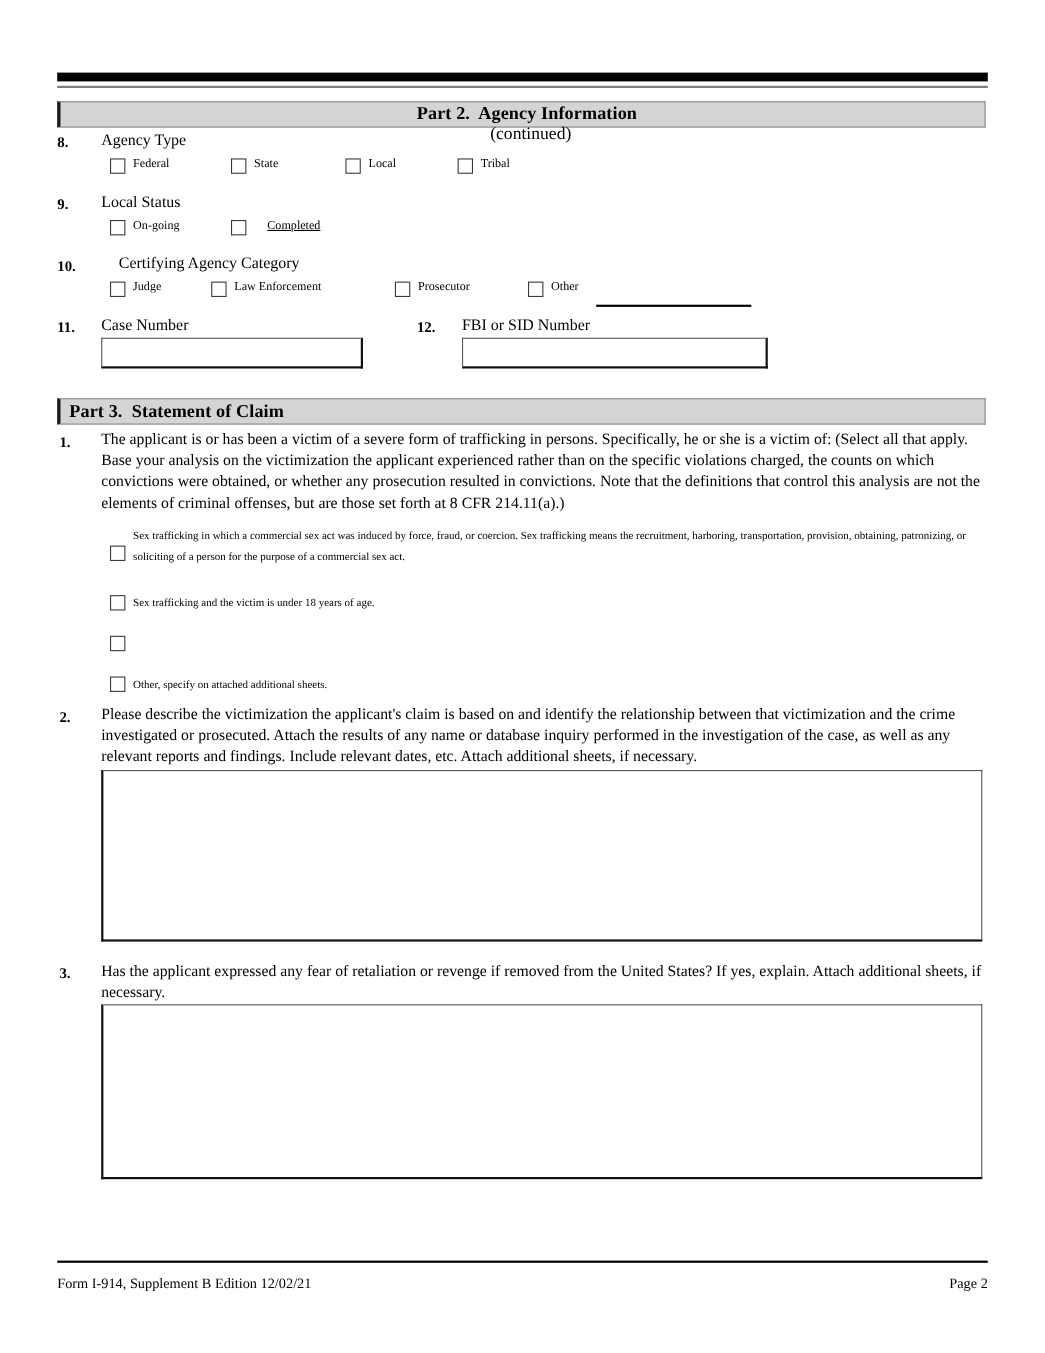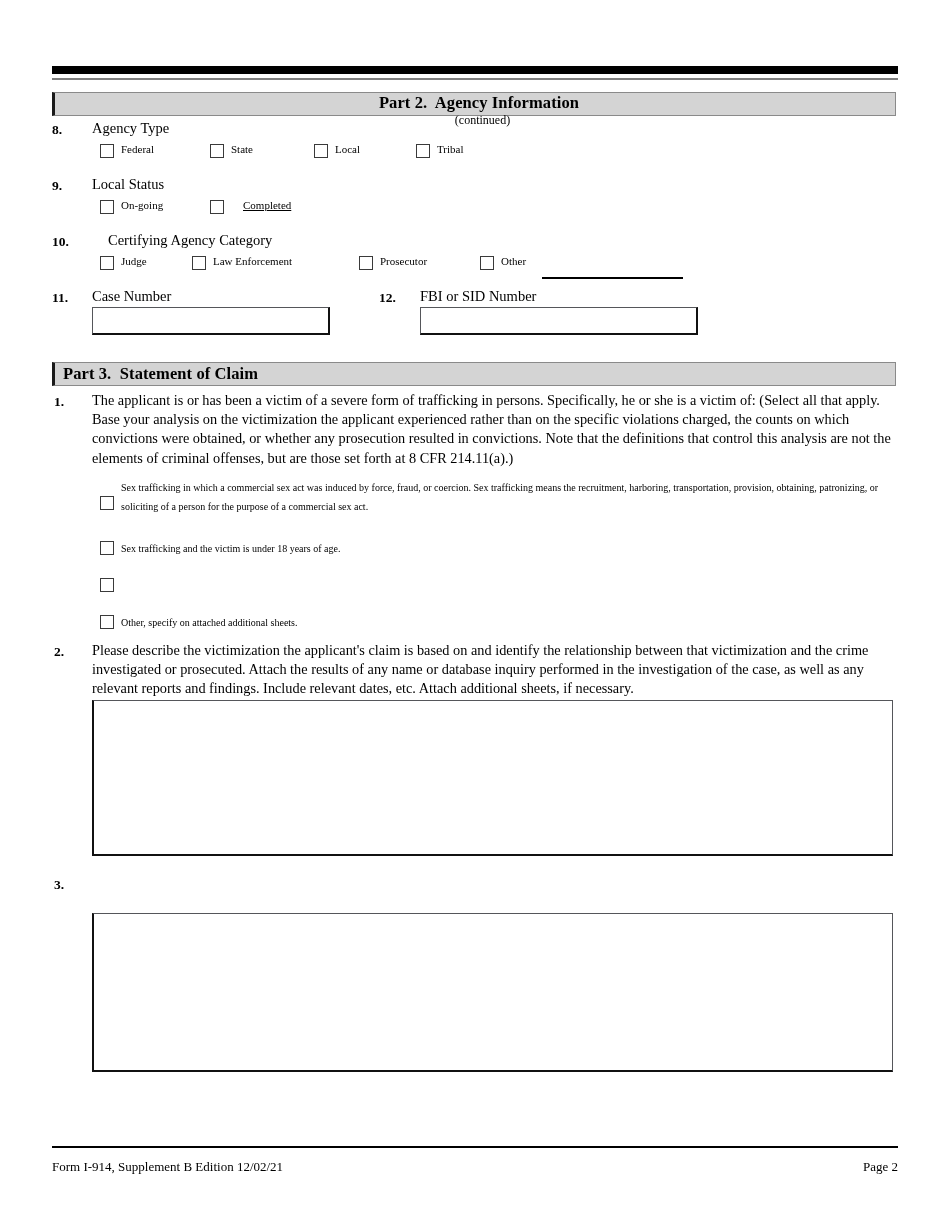--- a/index.html
+++ b/index.html
@@ -58,21 +58,21 @@
     align-items: center;
     padding-left: 8px;
   }
   .part-band .part-title {
     font-size: 16.5px;
     font-weight: bold;
     letter-spacing: 0.1px;
     white-space: pre;
   }
   .part-band .part-sub {
-    font-size: 12px;
+    font-size: 16px;
     font-weight: normal;
     margin-left: 7px;
   }
 
   
   .num {
     position: absolute;
     font-size: 13.5px;
     font-weight: bold;
     text-align: left;
@@ -236,20 +236,21 @@
     <div class="cbox" style="left:48px; top:578px;"></div>
 
     <div class="cbox" style="left:48px; top:615px;"></div>
     <div class="opt-text" style="left:69px; top:613px; width:776px;">Other, specify on attached additional sheets.</div>
 
     <div class="num" style="left:2px; top:644px;">2.</div>
     <div class="para" style="left:40px; top:641px; width:805px;">Please describe the victimization the applicant's claim is based on and identify the relationship between that victimization and the crime investigated or prosecuted.  Attach the results of any name or database inquiry performed in the investigation of the case, as well as any relevant reports and findings.  Include relevant dates, etc.  Attach additional sheets, if necessary.</div>
     <div class="textarea-box" style="left:40px; top:700px; width:801px; height:156px;"></div>
 
     <div class="num" style="left:2px; top:877px;">3.</div>
+    <div class="para" style="left:40px; top:874px; width:805px;">Has the applicant expressed any fear of retaliation or revenge if removed from the United States? If yes, explain. Attach additional sheets, if necessary.</div>
     <div class="textarea-box" style="left:40px; top:913px; width:801px; height:159px;"></div>
 
     <div class="footer-rule"></div>
     <div class="footer-left">Form I-914, Supplement B   Edition   12/02/21</div>
     <div class="footer-right">Page 2</div>
 
   </div>
 </div>
 
 </body></html>

